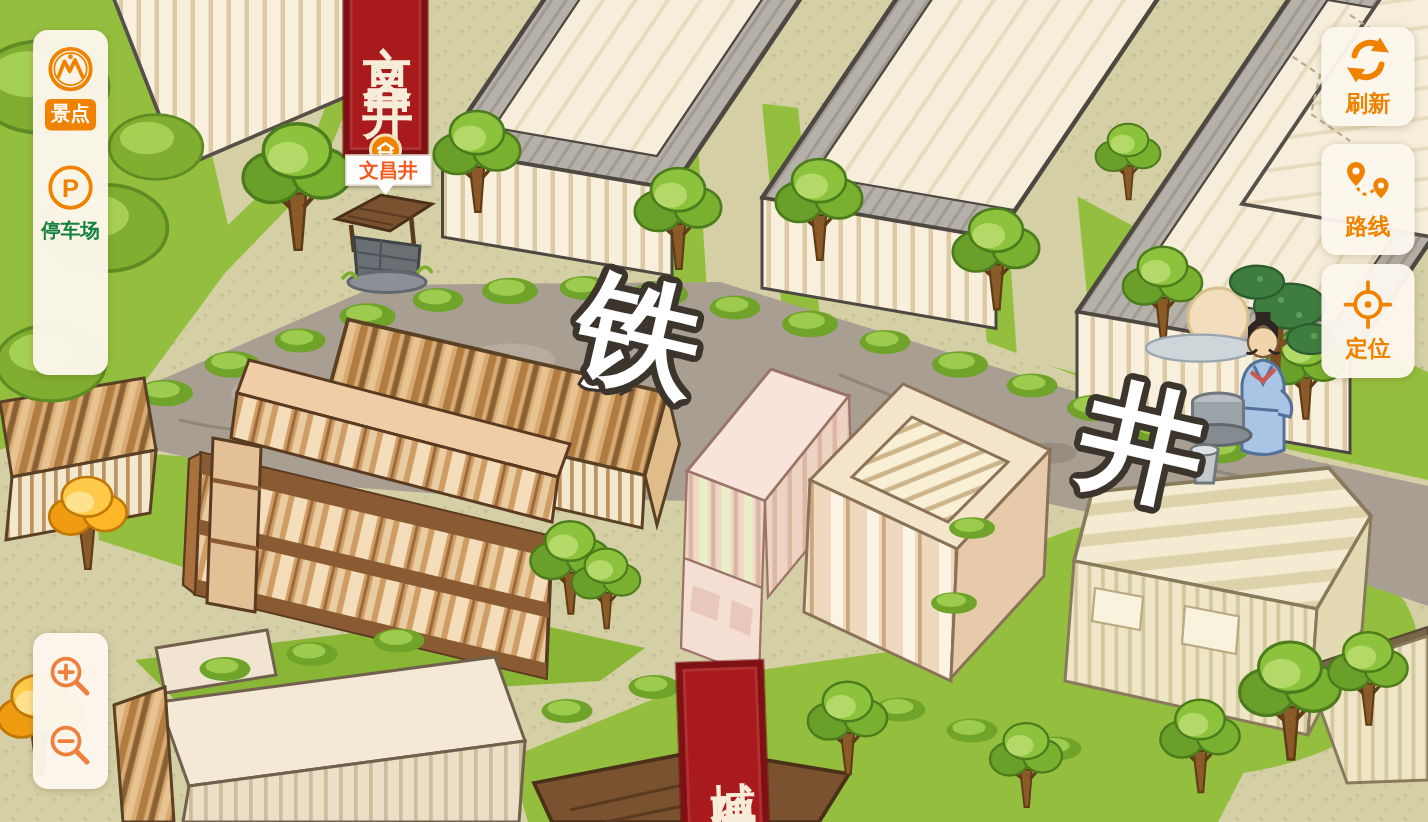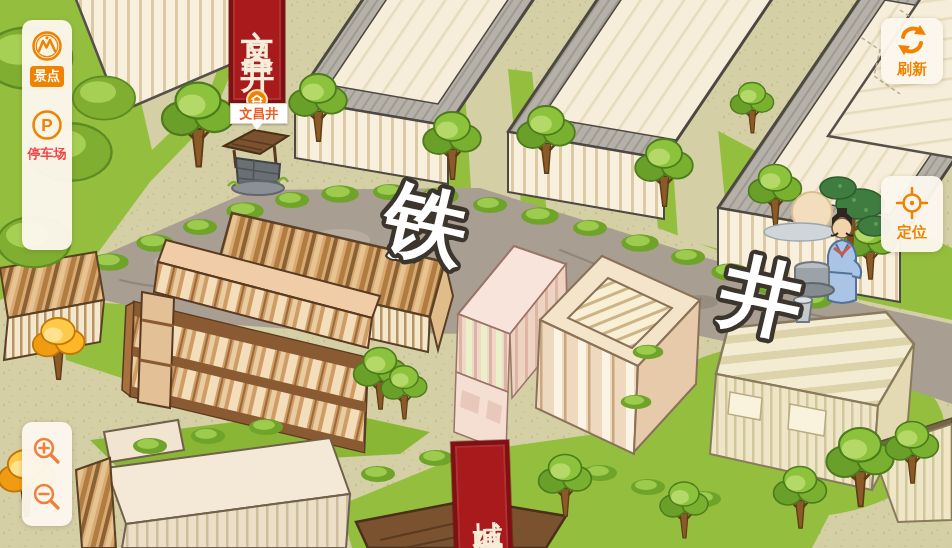--- a/index.html
+++ b/index.html
@@ -6,21 +6,21 @@
   .stage{position:relative;width:952px;height:548px;overflow:hidden;background:#d5cfa6;
          font-family:"Liberation Sans","DejaVu Sans",sans-serif;-webkit-user-select:none;user-select:none;}
   .stage svg.map{position:absolute;left:0;top:0;display:block;}
 
   
   .panel{position:absolute;background:rgba(252,247,237,.96);border-radius:10px;
          box-shadow:0 1px 5px rgba(90,60,20,.22);box-sizing:border-box;z-index:30;}
   .sidebar{left:22px;top:20px;width:50px;height:230px;display:flex;flex-direction:column;
            align-items:center;padding-top:9px;}
   .side-item{display:flex;flex-direction:column;align-items:center;margin-bottom:21px;cursor:pointer;}
-  .side-item .lbl{font-size:13px;font-weight:700;color:#ef4444;margin-top:3px;white-space:nowrap;}
+  .side-item .lbl{font-size:13px;font-weight:700;color:#15803d;margin-top:3px;white-space:nowrap;}
   .side-item.active .lbl{background:#f08200;color:#fff;padding:1px 4px 2px;border-radius:4px;text-align:right;}
   .zoomctl{left:22px;top:422px;width:50px;height:104px;display:flex;flex-direction:column;
            align-items:center;justify-content:space-evenly;}
   .zoombtn{cursor:pointer;display:flex;}
   .rbtn{left:881px;width:62px;display:flex;flex-direction:column;align-items:center;
         justify-content:center;gap:3px;cursor:pointer;}
   .rbtn .lbl{font-size:15px;font-weight:700;color:#f08200;}
   #btn-refresh{top:18px;height:66px;}
   #btn-route{top:96px;height:74px;}
   #btn-locate{top:176px;height:76px;}
@@ -400,20 +400,32 @@
 
   <div class="panel rbtn" id="btn-refresh">
     <svg width="34" height="34" viewBox="0 0 34 34">
       <path d="M8,14 A10.5,10.5 0 0 1 25,8" fill="none" stroke="#f08200" stroke-width="4" stroke-linecap="round"></path>
       <polygon points="25,2 31,12 19,11" fill="#f08200"></polygon>
       <path d="M26,20 A10.5,10.5 0 0 1 9,26" fill="none" stroke="#f08200" stroke-width="4" stroke-linecap="round"></path>
       <polygon points="9,32 3,22 15,23" fill="#f08200"></polygon>
     </svg>
     <span class="lbl">刷新</span>
   </div>
+  <div class="panel rbtn" id="btn-route">
+    <svg width="34" height="34" viewBox="0 0 34 34">
+      <path d="M9,3 C5.7,3 3,5.7 3,9 c0,4.5 6,10 6,10 s6,-5.5 6,-10 C15,5.7 12.3,3 9,3 z" fill="#f08200"></path>
+      <circle cx="9" cy="9" r="2.4" fill="#fff"></circle>
+      <g transform="translate(18,11) scale(0.85)">
+        <path d="M9,3 C5.7,3 3,5.7 3,9 c0,4.5 6,10 6,10 s6,-5.5 6,-10 C15,5.7 12.3,3 9,3 z" fill="#f08200"></path>
+        <circle cx="9" cy="9" r="2.4" fill="#fff"></circle>
+      </g>
+      <path d="M10,20 q3,7 9,3 t7,3" fill="none" stroke="#f08200" stroke-width="2" stroke-dasharray="2.5 3"></path>
+    </svg>
+    <span class="lbl">路线</span>
+  </div>
   <div class="panel rbtn" id="btn-locate">
     <svg width="34" height="34" viewBox="0 0 34 34">
       <circle cx="17" cy="17" r="8.5" fill="none" stroke="#f08200" stroke-width="2.5"></circle>
       <circle cx="17" cy="17" r="2.2" fill="#f08200"></circle>
       <path d="M17,2 V8 M17,26 V32 M2,17 H8 M26,17 H32" stroke="#f08200" stroke-width="2.5" stroke-linecap="round"></path>
     </svg>
     <span class="lbl">定位</span>
   </div>
 
 </div>

